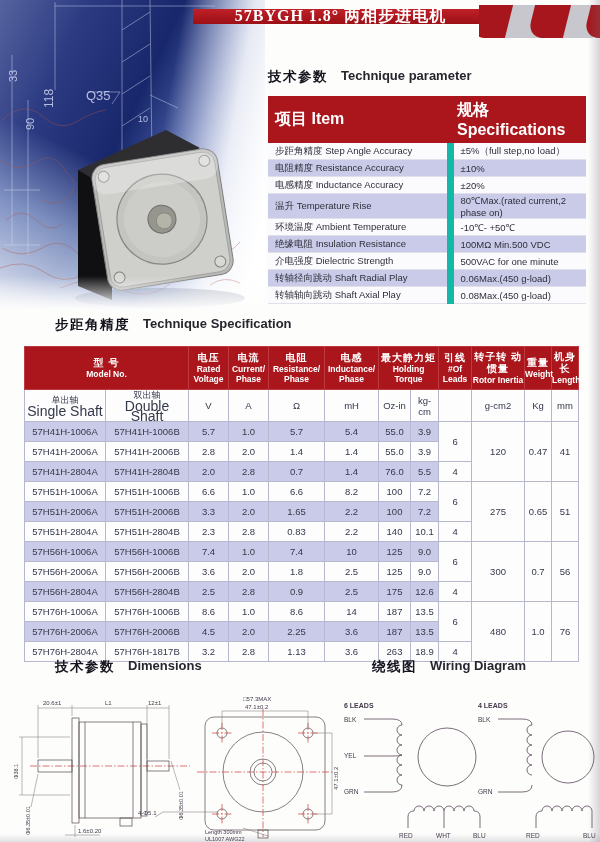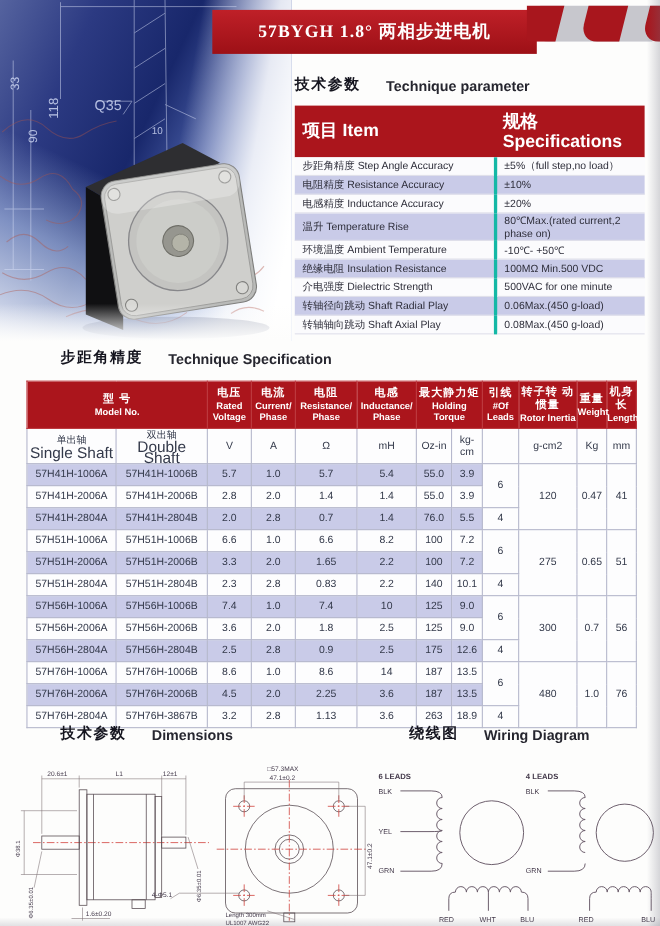--- a/index.html
+++ b/index.html
@@ -7,40 +7,40 @@
         font-family:"Liberation Sans",sans-serif;color:#222;}
   
   .hero{position:absolute;left:0;top:0;width:265px;height:310px;overflow:hidden;
     background:
       linear-gradient(100deg, rgba(255,255,255,0) 58%, rgba(255,255,255,.85) 80%, #fff 94%),
       linear-gradient(205deg, rgba(255,255,255,0) 55%, rgba(172,192,230,.65) 74%, rgba(240,244,252,.95) 100%),
       linear-gradient(115deg,#55639f 0%,#2c3a82 22%,#18276b 45%,#4c61a8 62%,#93a6d6 80%,#e9edf8 100%);}
   .hero:after{content:"";position:absolute;left:0;bottom:0;width:100%;height:34px;
       background:linear-gradient(to bottom,rgba(255,255,255,0),#fdfdfc);}
   
-  .banner{position:absolute;left:193px;top:9px;width:295px;height:40px;
+  .banner{position:absolute;left:193px;top:9px;width:295px;height:15px;
       background:linear-gradient(#bf2028,#9d1016);display:flex;align-items:center;justify-content:center;}
   .banner span{color:#fff;font-family:"Liberation Serif",serif;font-weight:bold;
       font-size:16px;letter-spacing:1px;white-space:nowrap;}
   .stripes{position:absolute;left:479px;top:5px;width:121px;height:33px;overflow:hidden;}
   .stripe{position:absolute;top:0;height:33px;transform:skewX(-14deg);}
   .s-gray{background:#c7c7cd;border-bottom-left-radius:16px;}
   .s-red{background:#a8161d;border-bottom-left-radius:16px;}
   
-  .sect{position:absolute;display:flex;align-items:flex-end;gap:23px;white-space:nowrap;}
+  .sect{position:absolute;display:flex;align-items:flex-start;gap:13px;white-space:nowrap;}
   .sect .zh{font-weight:bold;font-size:13.5px;color:#14141e;letter-spacing:1.5px;}
   .sect .en{font-weight:bold;font-size:13px;color:#26262f;}
   
   table{border-collapse:collapse;}
   .param{position:absolute;left:268px;top:96px;width:318px;table-layout:fixed;}
   .param th{background:#ab151c;color:#fff;font-size:16px;font-weight:bold;text-align:left;
       padding:4px 0 4px 7px;border:0;}
   .param td{font-size:9.5px;color:#2e2e3a;height:16px;padding:0 0 0 7px;
       border-bottom:1px solid #e0e0ea;}
-  .param td.v{border-left:3px solid #14b8a6;}
+  .param td.v{border-left:7px solid #14b8a6;}
   .param tbody tr:nth-child(even) td{background:#c9cbe8;}
   .param tbody tr:nth-child(odd) td{background:#fbfbfd;}
   
   .spec{position:absolute;left:24px;top:346px;width:554px;table-layout:fixed;}
   .spec th{background:#ab151c;color:#fff;border:1px solid #bd3a40;padding:1px 0;height:40px;}
   .spec th .zh{display:block;font-size:10px;font-weight:bold;letter-spacing:1px;line-height:12px;}
   .spec th .en{display:block;font-size:8.5px;font-weight:bold;line-height:10px;}
   .spec td{border:1px solid #b6b8cd;text-align:center;height:19px;padding:0 1px;
       font-size:9.5px;color:#33394a;background:#fdfdfe;}
   .spec tr.units td{height:26px;}
@@ -397,21 +397,21 @@
           <td class="sp">57H76H-2006B</td>
         <td class="sp">4.5</td>
           <td class="sp">2.0</td>
         <td class="sp">2.25</td>
           <td class="sp">3.6</td>
         <td class="sp">187</td>
           <td class="sp">13.5</td>
       </tr>
       <tr>
         <td>57H76H-2804A</td>
-          <td>57H76H-3867B</td>
+          <td>57H76H-1817B</td>
         <td>3.2</td>
           <td>2.8</td>
         <td>1.13</td>
           <td>3.6</td>
         <td>263</td>
           <td>18.9</td>
         <td class="span-cell">4</td>
       </tr>
     </tbody>
   </table>

